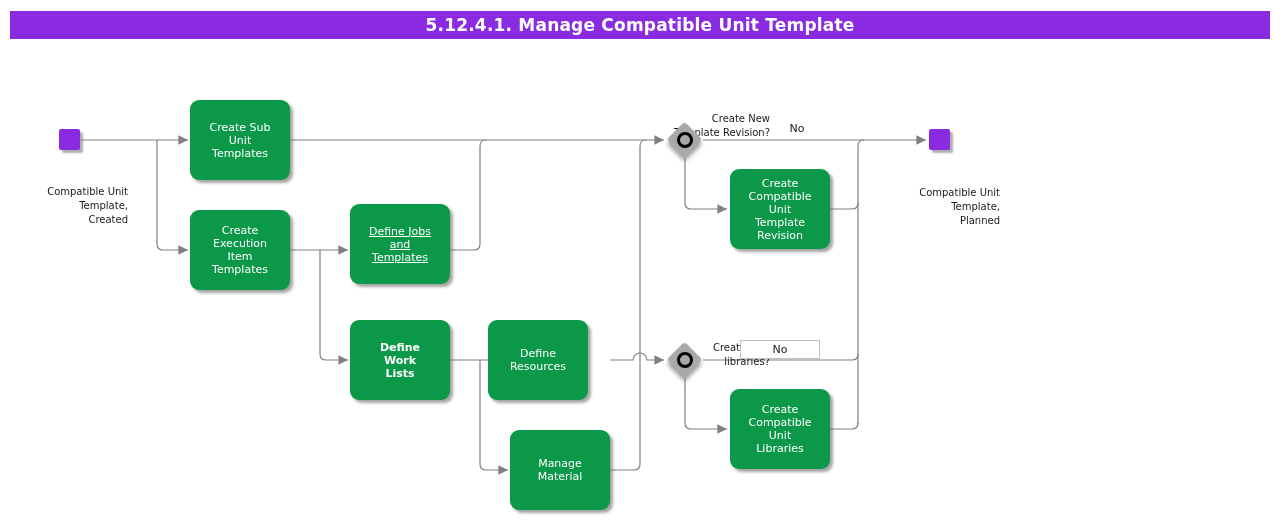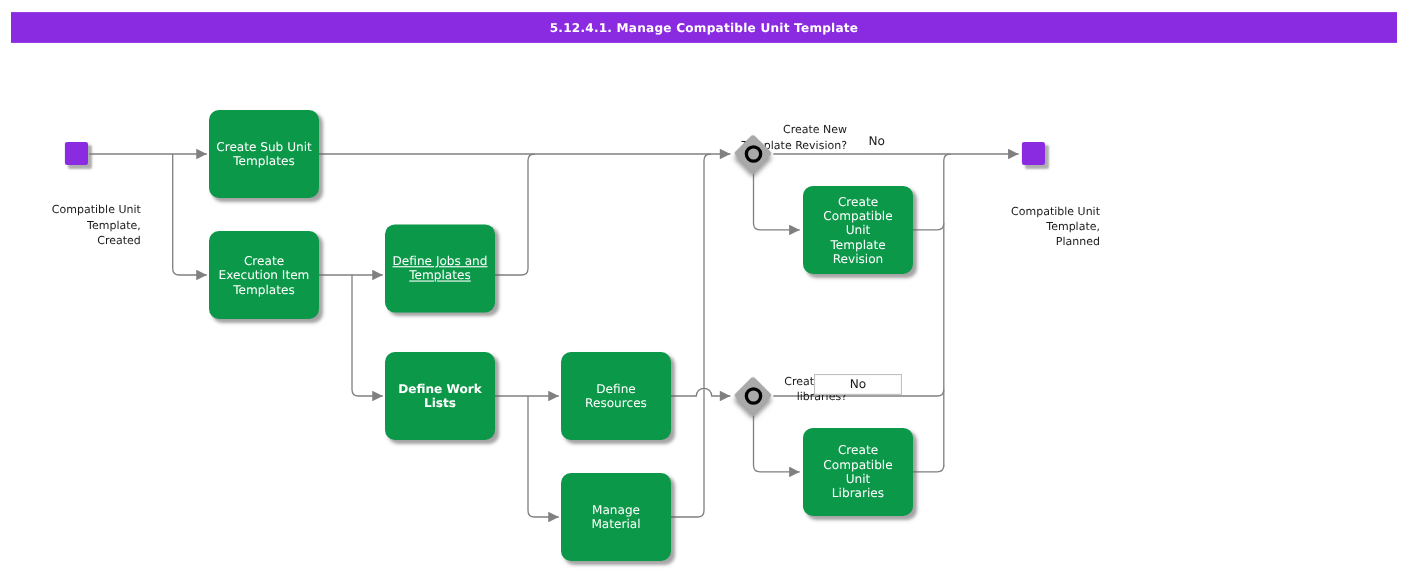--- a/index.html
+++ b/index.html
@@ -3,30 +3,30 @@
 <meta charset="utf-8">
 <style>
   html,body{margin:0;padding:0;background:#ffffff;}
   body{width:1280px;height:520px;font-family:"DejaVu Sans","Liberation Sans",sans-serif;}
   .canvas{position:relative;width:1280px;height:520px;background:#ffffff;overflow:hidden;}
 
   .titlebar{
     position:absolute;left:10px;top:11px;width:1260px;height:28px;
     background:#8A2BE2;display:flex;align-items:center;justify-content:center;
   }
-  .titlebar span{color:#ffffff;font-size:11px;font-weight:bold;letter-spacing:.2px;}
+  .titlebar span{color:#ffffff;font-size:17px;font-weight:bold;letter-spacing:.2px;}
 
   svg.edges{position:absolute;left:0;top:0;width:1280px;height:520px;}
 
   .activity{
     position:absolute;width:100px;height:80px;border-radius:9px;
     background:#0B9848;color:#ffffff;font-size:11px;line-height:13px;
     display:flex;align-items:center;justify-content:center;text-align:center;
     white-space:pre-line;box-shadow:3px 3px 3px rgba(90,90,90,.55);
-    padding:6px;box-sizing:border-box;
+    padding:18px;box-sizing:border-box;
   }
 
   .endpoint{
     position:absolute;width:21px;height:21px;background:#8A2BE2;border-radius:2px;
     box-shadow:3px 3px 2px rgba(120,120,120,.6);
   }
 
   .decision{
     position:absolute;width:25px;height:25px;background:#A9A9A9;border-radius:3px;
     transform:rotate(45deg);filter:drop-shadow(3px 3px 2px rgba(100,100,100,.65));
@@ -94,21 +94,21 @@
 
   <div class="activity" style="left:190px;top:100px;">Create Sub Unit
 Templates</div>
   <div class="activity" style="left:190px;top:210px;">Create
 Execution Item
 Templates</div>
   <div class="activity" style="left:350px;top:204px;text-decoration:underline;">Define Jobs and
 Templates</div>
   <div class="activity" style="left:350px;top:320px;font-weight:bold;">Define Work
 Lists</div>
-  <div class="activity" style="left:510px;top:320px;">Define
+  <div class="activity" style="left:488px;top:320px;">Define
 Resources</div>
   <div class="activity" style="left:510px;top:430px;">Manage Material</div>
   <div class="activity" style="left:730px;top:169px;">Create
 Compatible Unit
 Template
 Revision</div>
   <div class="activity" style="left:730px;top:389px;">Create
 Compatible Unit
 Libraries</div>
 

